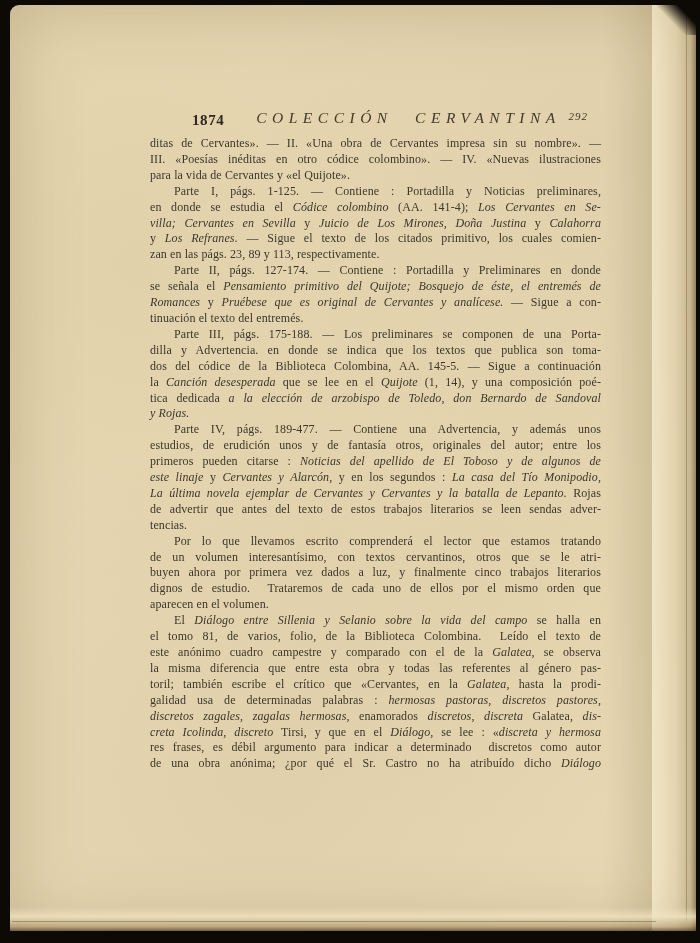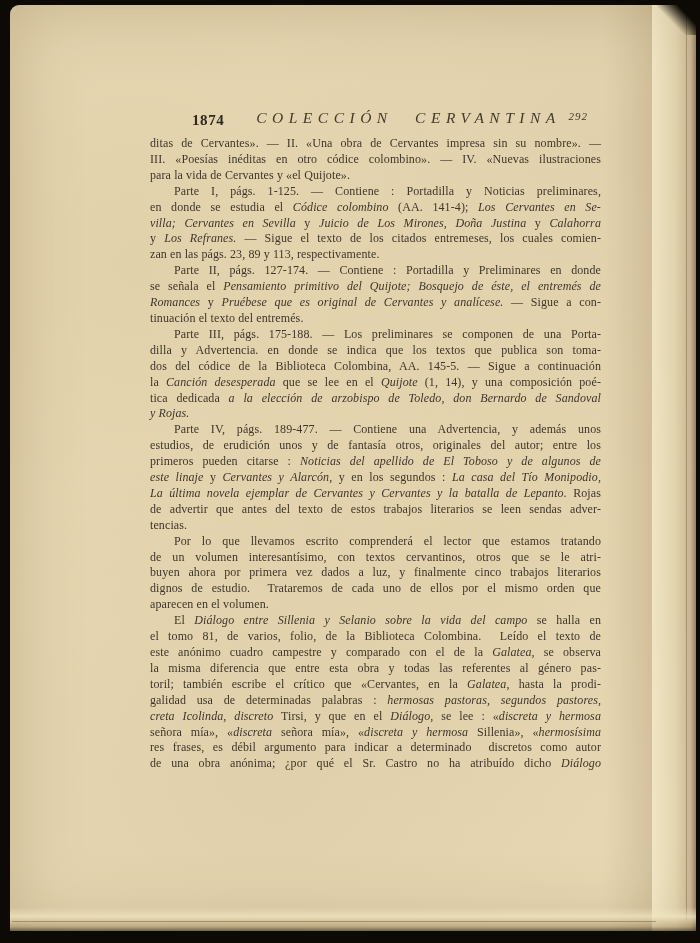--- a/index.html
+++ b/index.html
@@ -93,21 +93,21 @@
       <span class="pagenum">292</span>
     </div>
 
     <div class="page-body" id="page-body">
         <div class="line full"><span>ditas de Cervantes». — II. «Una obra de Cervantes impresa sin su nombre». —</span></div>
         <div class="line full"><span>III. «Poesías inéditas en otro códice colombino». — IV. «Nuevas ilustraciones</span></div>
         <div class="line"><span>para la vida de Cervantes y «el Quijote».</span></div>
         <div class="line indent full"><span>Parte I, págs. 1-125. — Contiene : Portadilla y Noticias preliminares,</span></div>
         <div class="line full"><span>en donde se estudia el </span><span class="it">Códice colombino</span><span> (AA. 141-4); </span><span class="it">Los Cervantes en Se-</span></div>
         <div class="line full"><span class="it">villa; Cervantes en Sevilla</span><span> y </span><span class="it">Juicio de Los Mirones, Doña Justina</span><span> y </span><span class="it">Calahorra</span></div>
-        <div class="line full"><span>y </span><span class="it">Los Refranes.</span><span> — Sigue el texto de los citados entremeses, los cuales comien-</span></div>
+        <div class="line full"><span>y </span><span class="it">Los Refranes.</span><span> — Sigue el texto de los citados primitivo, los cuales comien-</span></div>
         <div class="line"><span>zan en las págs. 23, 89 y 113, respectivamente.</span></div>
         <div class="line indent full"><span>Parte II, págs. 127-174. — Contiene : Portadilla y Preliminares en donde</span></div>
         <div class="line full"><span>se señala el </span><span class="it">Pensamiento primitivo del Quijote; Bosquejo de éste, el entremés de</span></div>
         <div class="line full"><span class="it">Romances</span><span> y </span><span class="it">Pruébese que es original de Cervantes y analícese.</span><span> — Sigue a con-</span></div>
         <div class="line"><span>tinuación el texto del entremés.</span></div>
         <div class="line indent full"><span>Parte III, págs. 175-188. — Los preliminares se componen de una Porta-</span></div>
         <div class="line full"><span>dilla y Advertencia. en donde se indica que los textos que publica son toma-</span></div>
         <div class="line full"><span>dos del códice de la Biblioteca Colombina, AA. 145-5. — Sigue a continuación</span></div>
         <div class="line full"><span>la </span><span class="it">Canción desesperada</span><span> que se lee en el </span><span class="it">Quijote</span><span> (1, 14), y una composición poé-</span></div>
         <div class="line full"><span>tica dedicada </span><span class="it">a la elección de arzobispo de Toledo, don Bernardo de Sandoval</span></div>
@@ -122,20 +122,20 @@
         <div class="line indent full"><span>Por lo que llevamos escrito comprenderá el lector que estamos tratando</span></div>
         <div class="line full"><span>de un volumen interesantísimo, con textos cervantinos, otros que se le atri-</span></div>
         <div class="line full"><span>buyen ahora por primera vez dados a luz, y finalmente cinco trabajos literarios</span></div>
         <div class="line full"><span>dignos de estudio.  Trataremos de cada uno de ellos por el mismo orden que</span></div>
         <div class="line"><span>aparecen en el volumen.</span></div>
         <div class="line indent full"><span>El </span><span class="it">Diálogo entre Sillenia y Selanio sobre la vida del campo</span><span> se halla en</span></div>
         <div class="line full"><span>el tomo 81, de varios, folio, de la Biblioteca Colombina.  Leído el texto de</span></div>
         <div class="line full"><span>este anónimo cuadro campestre y comparado con el de la </span><span class="it">Galatea</span><span>, se observa</span></div>
         <div class="line full"><span>la misma diferencia que entre esta obra y todas las referentes al género pas-</span></div>
         <div class="line full"><span>toril; también escribe el crítico que «Cervantes, en la </span><span class="it">Galatea</span><span>, hasta la prodi-</span></div>
-        <div class="line full"><span>galidad usa de determinadas palabras : </span><span class="it">hermosas pastoras, segundos pastores,</span></div>
+        <div class="line full"><span>galidad usa de determinadas palabras : </span><span class="it">hermosas pastoras, discretos pastores,</span></div>
+        <div class="line full"><span class="it">discretos zagales, zagalas hermosas,</span><span> enamorados </span><span class="it">discretos, discreta</span><span> Galatea, </span><span class="it">dis-</span></div>
         <div class="line full"><span class="it">creta Icolinda, discreto</span><span> Tirsi, y que en el </span><span class="it">Diálogo</span><span>, se lee : «</span><span class="it">discreta y hermosa</span></div>
-        <div class="line full"><span>señora mía», «</span><span class="it">discreta</span><span> señora mía», «</span><span class="it">discreta y hermosa</span><span> Sillenia», «</span><span class="it">hermosísima</span></div>
         <div class="line full"><span>res frases, es débil argumento para indicar a determinado  discretos como autor</span></div>
         <div class="line full"><span>de una obra anónima; ¿por qué el Sr. Castro no ha atribuído dicho </span><span class="it">Diálogo</span></div>
       </div>
   </div>
 </div>
 
 </body></html>

